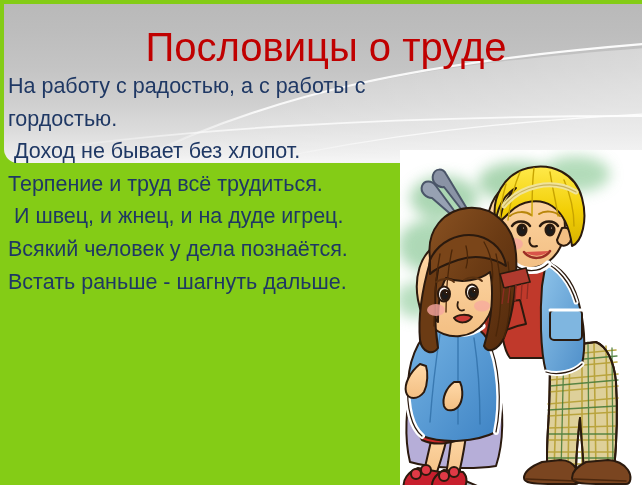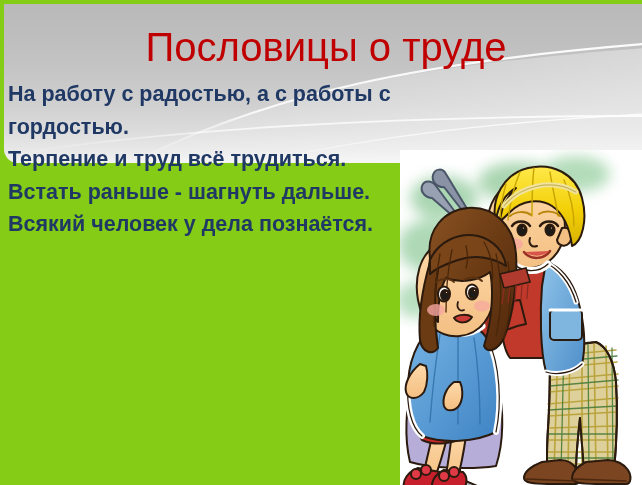--- a/index.html
+++ b/index.html
@@ -61,26 +61,26 @@
     letter-spacing: 0px;
     font-weight: 400;
     white-space: nowrap;
     text-indent: 10px;
   }
 
   
   #body-text {
     position: absolute;
     left: 8px;
-    top: 78px;
+    top: 70px;
     width: 420px;
     color: #1f3864;
     font-size: 21.5px;
     line-height: 32.6px;
-    font-weight: 700;
+    font-weight: 400;
   }
   #body-text .line {
     white-space: pre;
   }
   #body-text .wrapline {
     white-space: normal;
   }
 
   
   #illustration {
@@ -120,23 +120,25 @@
       <path d="M128,158 C270,88 420,58 640,40" stroke="url(#sw1)" stroke-width="2.2" fill="none"></path>
       <path d="M10,150 C160,126 380,112 640,112" stroke="url(#sw2)" stroke-width="1.8" fill="none"></path>
       <path d="M250,159 C380,130 500,118 640,110" stroke="url(#sw2)" stroke-width="1.3" fill="none"></path>
     </svg>
   </div>
 
   <div id="title">Пословицы о труде</div>
 
   <div id="body-text">
     <div class="wrapline"> На работу с радостью, а с работы с гордостью.</div>
+    <div class="line"> Доход не бывает без хлопот.</div>
     <div class="line">Терпение и труд всё трудиться.</div>
+    <div class="line"> И швец, и жнец, и на дуде игрец.</div>
+    <div class="line">Всякий человек у дела познаётся.</div>
     <div class="line">Встать раньше - шагнуть дальше.</div>
-    <div class="line">Всякий человек у дела познаётся.</div>
   </div>
 
   <div id="illustration">
     <svg width="242" height="335" viewBox="0 0 242 335" xmlns="http://www.w3.org/2000/svg">
       <defs>
         <filter id="soft" x="-30%" y="-30%" width="160%" height="160%">
           <feGaussianBlur stdDeviation="4"></feGaussianBlur>
         </filter>
         <filter id="soft2" x="-30%" y="-30%" width="160%" height="160%">
           <feGaussianBlur stdDeviation="7"></feGaussianBlur>

